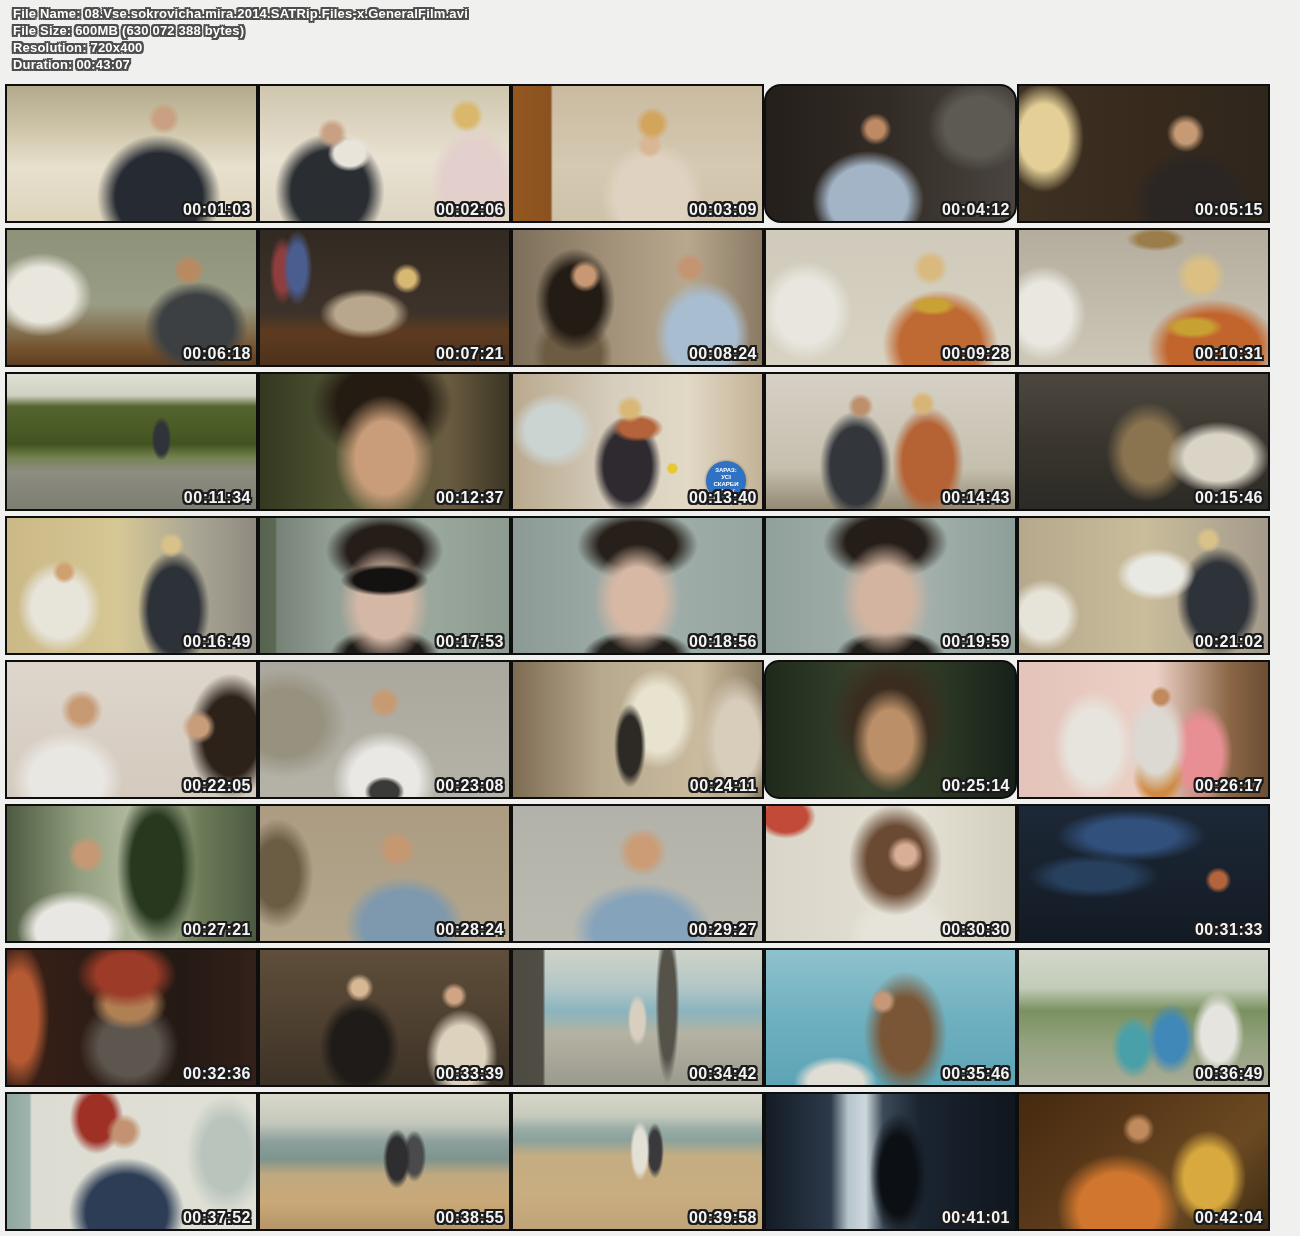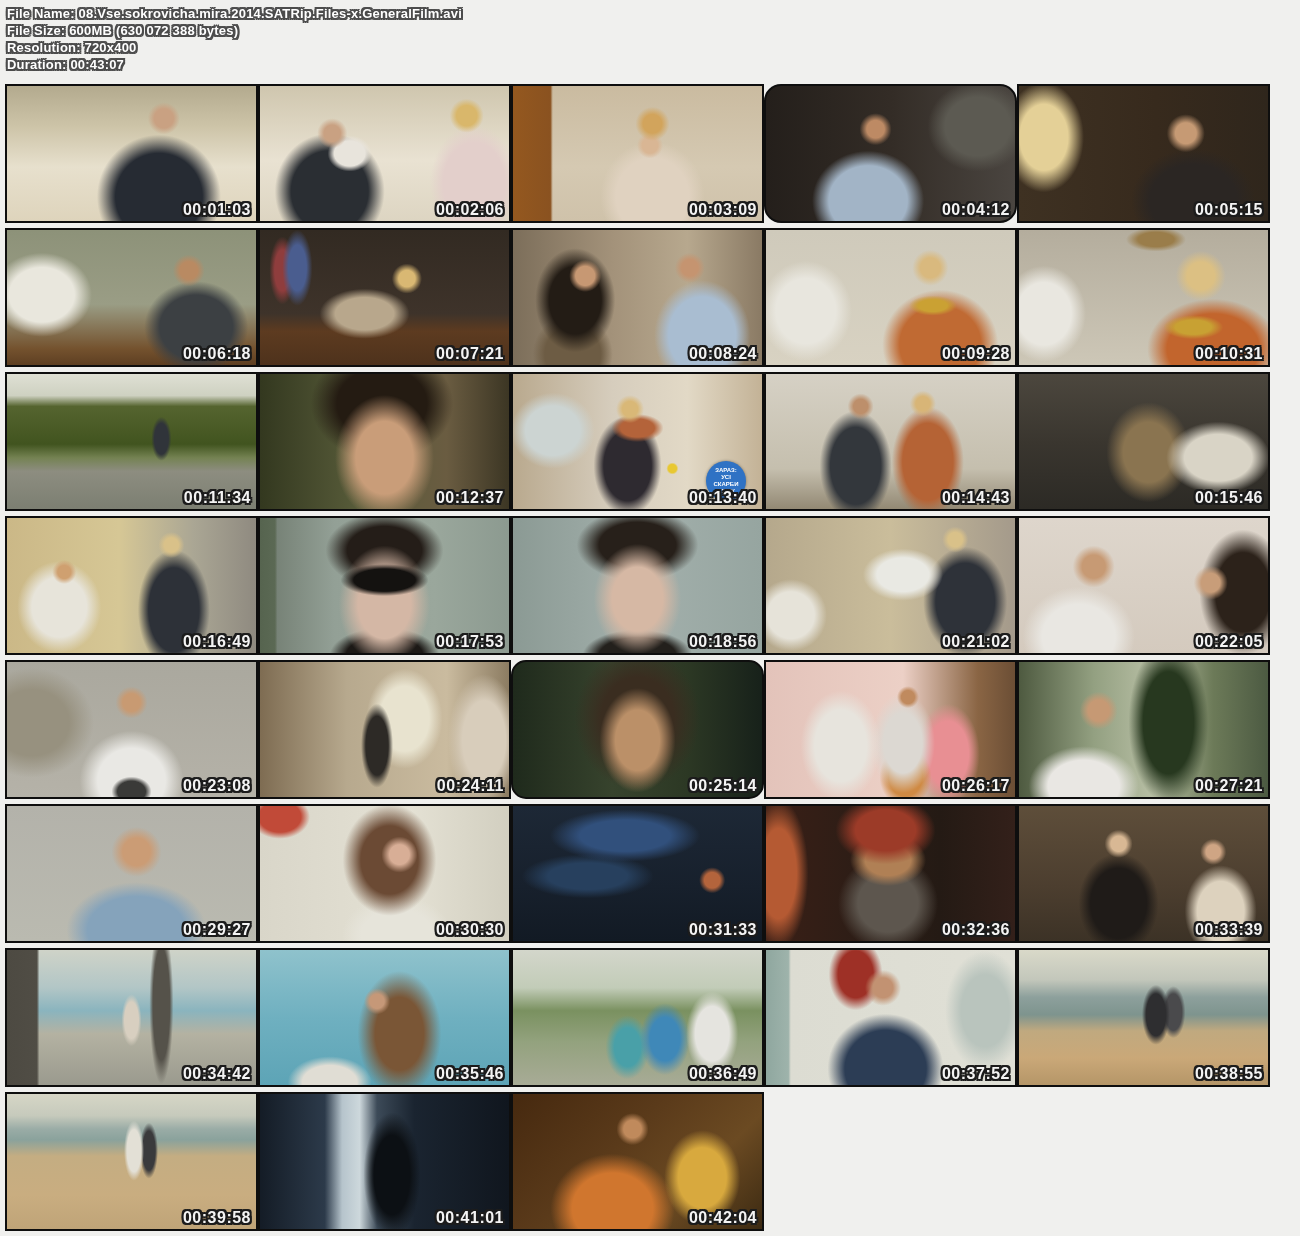--- a/index.html
+++ b/index.html
@@ -5,20 +5,21 @@
   html,body{margin:0;padding:0;}
   body{
     width:1300px;height:1236px;
     background:#f0f0ee;
     font-family:"Liberation Sans",sans-serif;
     overflow:hidden;
   }
   
   .meta{
     padding:5px 8px 0 7px;
+    margin-left:6px;
   }
   .meta .line{
     display:block;
     font-size:13px;
     font-weight:bold;
     line-height:17px;
     color:#ffffff;
     letter-spacing:.2px;
     text-shadow:
       -2px -2px 0 #4c4c4c, -2px 0 0 #4c4c4c, -2px 2px 0 #4c4c4c,
@@ -134,40 +135,46 @@
     </div>
     <div class="thumb" style="background: radial-gradient(12px at 23% 40%, rgb(207, 160, 112) 55%, rgba(0, 0, 0, 0) 100%), radial-gradient(42px 46px at 21% 66%, rgb(231, 228, 218) 65%, rgba(0, 0, 0, 0) 100%), radial-gradient(13px at 66% 20%, rgb(217, 193, 137) 55%, rgba(0, 0, 0, 0) 100%), radial-gradient(36px 60px at 67% 68%, rgb(45, 49, 56) 70%, rgba(0, 0, 0, 0) 100%), linear-gradient(90deg, rgb(203, 184, 135) 0%, rgb(214, 199, 149) 45%, rgb(170, 166, 148) 75%, rgb(143, 138, 128) 100%);">
       <span class="ts">00:16:49</span>
     </div>
     <div class="thumb" style="background: linear-gradient(90deg, rgb(86, 100, 79) 0%, rgb(91, 105, 84) 6%, rgba(0, 0, 0, 0) 7%), radial-gradient(44px 16px at 50% 46%, rgb(20, 18, 16) 70%, rgba(0, 0, 0, 0) 100%), radial-gradient(48px 62px at 50% 64%, rgb(212, 183, 165) 55%, rgba(0, 0, 0, 0) 95%), radial-gradient(62px 40px at 50% 24%, rgb(36, 29, 24) 60%, rgba(0, 0, 0, 0) 95%), radial-gradient(55px 28px at 50% 102%, rgb(28, 25, 22) 70%, rgba(0, 0, 0, 0) 100%), linear-gradient(90deg, rgb(111, 122, 110) 0%, rgb(147, 160, 150) 30%, rgb(154, 167, 156) 70%, rgb(140, 154, 144) 100%);">
       <span class="ts">00:17:53</span>
     </div>
     <div class="thumb" style="background: radial-gradient(46px 58px at 50% 60%, rgb(214, 184, 164) 55%, rgba(0, 0, 0, 0) 95%), radial-gradient(64px 38px at 50% 20%, rgb(39, 32, 26) 60%, rgba(0, 0, 0, 0) 95%), radial-gradient(55px 26px at 50% 102%, rgb(35, 32, 28) 70%, rgba(0, 0, 0, 0) 100%), linear-gradient(90deg, rgb(139, 154, 148) 0%, rgb(163, 176, 172) 50%, rgb(150, 165, 160) 100%);">
       <span class="ts">00:18:56</span>
     </div>
+    <div class="thumb" style="background: radial-gradient(48px 60px at 48% 60%, rgb(210, 180, 160) 55%, rgba(0, 0, 0, 0) 95%), radial-gradient(66px 40px at 48% 18%, rgb(36, 29, 24) 60%, rgba(0, 0, 0, 0) 95%), radial-gradient(55px 26px at 50% 102%, rgb(32, 29, 25) 70%, rgba(0, 0, 0, 0) 100%), linear-gradient(90deg, rgb(144, 160, 154) 0%, rgb(168, 180, 176) 55%, rgb(142, 158, 152) 100%);">
+      <span class="ts">00:19:59</span>
+    </div>
     <div class="thumb" style="background: radial-gradient(40px 26px at 55% 42%, rgb(233, 233, 227) 65%, rgba(0, 0, 0, 0) 100%), radial-gradient(13px at 76% 16%, rgb(217, 193, 137) 55%, rgba(0, 0, 0, 0) 100%), radial-gradient(42px 55px at 80% 62%, rgb(46, 50, 57) 70%, rgba(0, 0, 0, 0) 100%), radial-gradient(36px 36px at 10% 72%, rgb(230, 227, 217) 65%, rgba(0, 0, 0, 0) 100%), linear-gradient(90deg, rgb(181, 168, 140) 0%, rgb(202, 189, 155) 50%, rgb(164, 154, 139) 100%);">
       <span class="ts">00:21:02</span>
     </div>
     <div class="thumb" style="background: radial-gradient(21px at 30% 36%, rgb(199, 154, 116) 55%, rgba(0, 0, 0, 0) 100%), radial-gradient(56px 50px at 24% 88%, rgb(233, 231, 226) 65%, rgba(0, 0, 0, 0) 100%), radial-gradient(17px at 77% 48%, rgb(200, 157, 121) 55%, rgba(0, 0, 0, 0) 100%), radial-gradient(46px 66px at 90% 55%, rgb(44, 34, 26) 60%, rgba(0, 0, 0, 0) 95%), linear-gradient(rgb(222, 214, 204) 0%, rgb(212, 202, 190) 100%);">
       <span class="ts">00:22:05</span>
     </div>
     <div class="thumb" style="background: radial-gradient(16px at 50% 30%, rgb(200, 154, 114) 55%, rgba(0, 0, 0, 0) 100%), radial-gradient(20px 15px at 50% 96%, rgb(58, 58, 56) 70%, rgba(0, 0, 0, 0) 100%), radial-gradient(52px 50px at 50% 88%, rgb(233, 232, 228) 65%, rgba(0, 0, 0, 0) 100%), radial-gradient(62px 55px at 10% 45%, rgb(151, 145, 127) 60%, rgba(0, 0, 0, 0) 100%), linear-gradient(rgb(170, 168, 158) 0%, rgb(181, 178, 168) 100%);">
       <span class="ts">00:23:08</span>
     </div>
     <div class="thumb" style="background: radial-gradient(16px 42px at 47% 62%, rgb(45, 42, 38) 70%, rgba(0, 0, 0, 0) 100%), radial-gradient(38px 50px at 58% 42%, rgb(232, 227, 207) 65%, rgba(0, 0, 0, 0) 100%), radial-gradient(36px 66px at 90% 58%, rgb(216, 205, 187) 60%, rgba(0, 0, 0, 0) 100%), linear-gradient(90deg, rgb(126, 108, 82) 0%, rgb(183, 169, 142) 35%, rgb(202, 187, 159) 75%, rgb(140, 124, 98) 100%);">
       <span class="ts">00:24:11</span>
     </div>
     <div class="thumb" style="background: radial-gradient(40px 55px at 50% 58%, rgb(187, 144, 104) 55%, rgba(0, 0, 0, 0) 95%), radial-gradient(66px 75px at 50% 42%, rgb(58, 45, 32) 55%, rgba(0, 0, 0, 0) 95%), linear-gradient(90deg, rgb(31, 42, 28) 0%, rgb(55, 67, 45) 40%, rgb(44, 56, 36) 70%, rgb(23, 33, 26) 100%); border-radius: 15px;">
       <span class="ts">00:25:14</span>
     </div>
     <div class="thumb" style="background: radial-gradient(11px at 57% 26%, rgb(192, 138, 94) 60%, rgba(0, 0, 0, 0) 100%), radial-gradient(40px 55px at 30% 62%, rgb(231, 228, 221) 65%, rgba(0, 0, 0, 0) 100%), radial-gradient(32px 50px at 55% 60%, rgb(220, 216, 210) 60%, rgba(0, 0, 0, 0) 100%), radial-gradient(26px 30px at 56% 85%, rgb(207, 138, 68) 65%, rgba(0, 0, 0, 0) 100%), radial-gradient(32px 50px at 73% 68%, rgb(232, 143, 147) 65%, rgba(0, 0, 0, 0) 100%), linear-gradient(90deg, rgb(227, 195, 186) 0%, rgb(236, 208, 198) 55%, rgb(138, 101, 68) 85%, rgb(107, 78, 53) 100%);">
       <span class="ts">00:26:17</span>
     </div>
     <div class="thumb" style="background: radial-gradient(19px at 32% 36%, rgb(198, 153, 116) 55%, rgba(0, 0, 0, 0) 100%), radial-gradient(55px 40px at 26% 92%, rgb(233, 231, 227) 65%, rgba(0, 0, 0, 0) 100%), radial-gradient(42px 85px at 60% 45%, rgb(39, 56, 31) 60%, rgba(0, 0, 0, 0) 95%), linear-gradient(90deg, rgb(78, 90, 64) 0%, rgb(147, 160, 129) 30%, rgb(185, 192, 166) 55%, rgb(108, 122, 88) 78%, rgb(76, 90, 66) 100%);">
       <span class="ts">00:27:21</span>
+    </div>
+    <div class="thumb" style="background: radial-gradient(19px at 55% 32%, rgb(197, 152, 114) 55%, rgba(0, 0, 0, 0) 100%), radial-gradient(60px 48px at 58% 88%, rgb(126, 153, 174) 70%, rgba(0, 0, 0, 0) 100%), radial-gradient(36px 55px at 7% 50%, rgb(107, 92, 68) 60%, rgba(0, 0, 0, 0) 100%), linear-gradient(rgb(171, 156, 130) 0%, rgb(179, 166, 140) 100%);">
+      <span class="ts">00:28:24</span>
     </div>
     <div class="thumb" style="background: radial-gradient(25px at 52% 34%, rgb(203, 156, 117) 55%, rgba(0, 0, 0, 0) 100%), radial-gradient(70px 48px at 52% 92%, rgb(133, 163, 187) 70%, rgba(0, 0, 0, 0) 100%), linear-gradient(rgb(179, 178, 170) 0%, rgb(186, 186, 176) 100%);">
       <span class="ts">00:29:27</span>
     </div>
     <div class="thumb" style="background: radial-gradient(30px 22px at 8% 8%, rgb(193, 74, 56) 70%, rgba(0, 0, 0, 0) 100%), radial-gradient(18px at 56% 36%, rgb(216, 174, 150) 55%, rgba(0, 0, 0, 0) 100%), radial-gradient(52px 62px at 52% 40%, rgb(107, 74, 52) 55%, rgba(0, 0, 0, 0) 90%), radial-gradient(55px 40px at 55% 96%, rgb(230, 228, 218) 65%, rgba(0, 0, 0, 0) 100%), linear-gradient(90deg, rgb(217, 214, 201) 0%, rgb(228, 225, 212) 60%, rgb(210, 207, 192) 100%);">
       <span class="ts">00:30:30</span>
     </div>
     <div class="thumb" style="background: radial-gradient(13px at 80% 55%, rgb(180, 100, 60) 60%, rgba(0, 0, 0, 0) 100%), radial-gradient(75px 26px at 45% 22%, rgb(49, 80, 124) 60%, rgba(0, 0, 0, 0) 100%), radial-gradient(66px 22px at 30% 52%, rgb(39, 64, 94) 60%, rgba(0, 0, 0, 0) 100%), linear-gradient(rgb(29, 40, 54) 0%, rgb(23, 32, 44) 60%, rgb(18, 26, 36) 100%); padding-left: 23px;">
       <span class="ts">00:31:33</span>
     </div>

